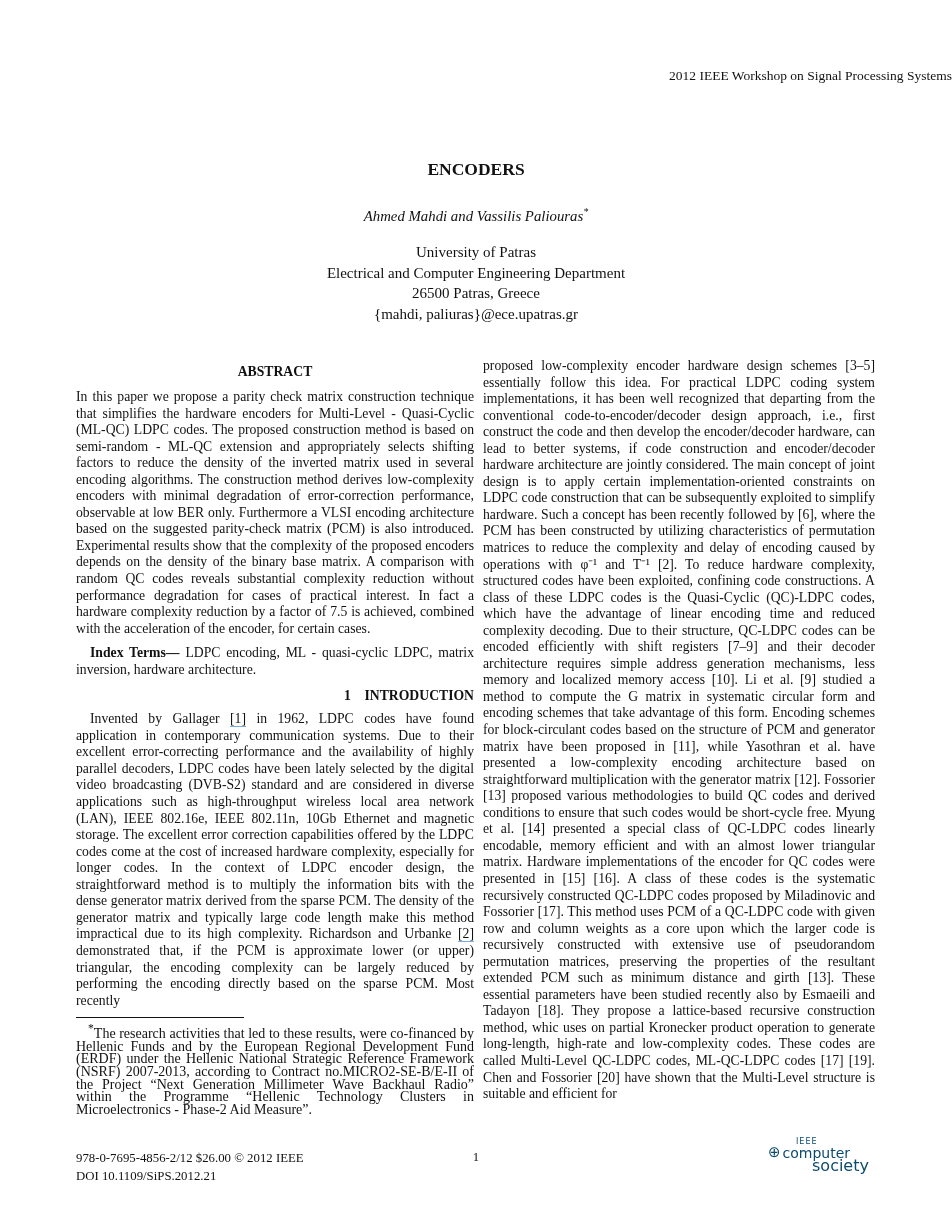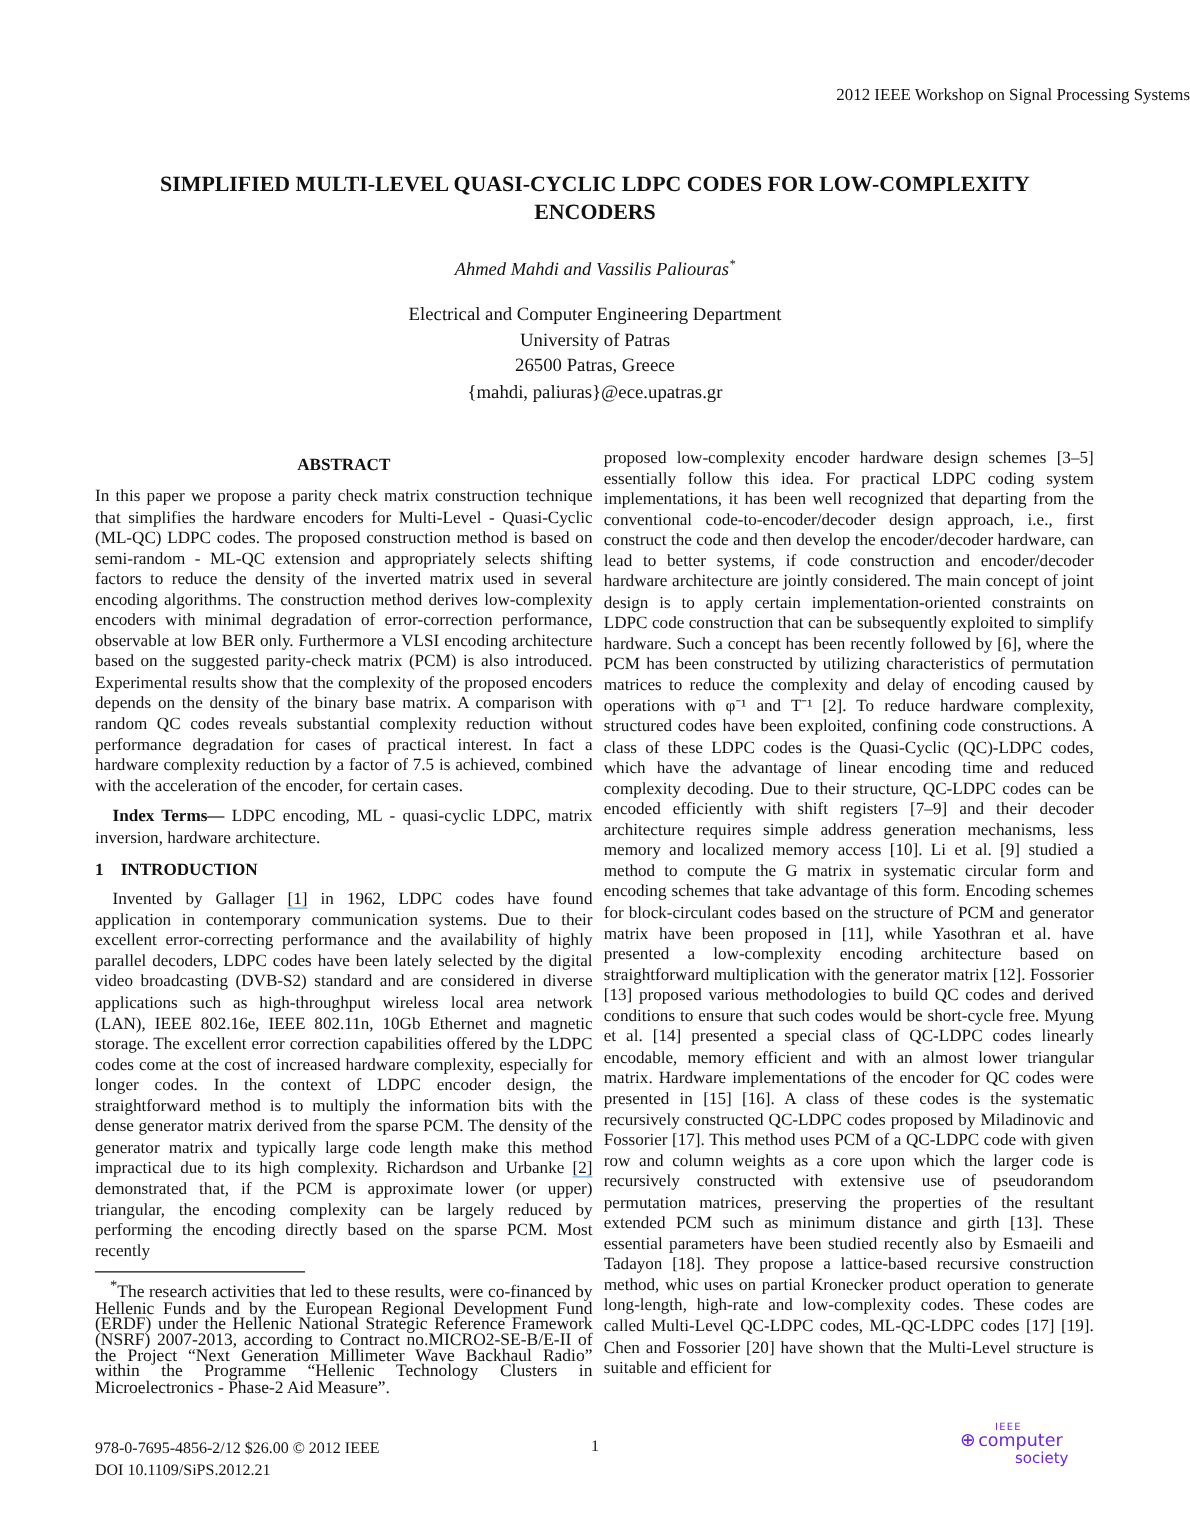--- a/index.html
+++ b/index.html
@@ -37,21 +37,21 @@
   }
   .body-text {
     font-size:13.7px; line-height:16.55px; text-align:justify;
   }
   .abstract-heading {
     text-align:center; font-weight:bold; font-size:13.7px; margin:0 0 9px 0;
   }
   .index-terms-para { margin-top:8px; text-indent:14px; }
   .index-terms-label { font-weight:bold; }
   .section-heading {
-    text-align:left; font-weight:bold; font-size:13.7px; margin:10px 0 7px 0;
+    text-align:right; font-weight:bold; font-size:13.7px; margin:10px 0 7px 0;
   }
   .intro-para { text-indent:14px; }
   .cite-link {
     border-bottom:1.6px solid #79aede;
     cursor:pointer;
   }
   .footnote-rule {
     width:168px; height:0; border-top:1.1px solid #111; margin-top:8px;
   }
   .footnote-text {
@@ -61,47 +61,47 @@
   .footer-copyright {
     position:absolute; left:76px; top:1150px;
     font-size:12.8px; line-height:17.5px;
   }
   .footer-pagenum {
     position:absolute; left:0; top:1150px; width:100%;
     text-align:center; font-size:12.8px;
   }
   .cs-logo {
     position:absolute; right:90px; top:1138px;
-    font-family:"DejaVu Sans", sans-serif; color:#6d28d9; width:110px;
+    font-family:"DejaVu Sans", sans-serif; color:#0c4a6e; width:110px;
   }
   .cs-logo-row1 { font-size:8px; letter-spacing:1px; margin-left:44px; line-height:8px; }
   .cs-logo-row2 { font-size:14px; line-height:14px; margin-left:16px; display:flex; align-items:center; }
-  .cs-logo-row3 { font-size:12px; line-height:12px; margin-left:60px; }
+  .cs-logo-row3 { font-size:16px; line-height:12px; margin-left:60px; }
   .cs-emblem {
     display:inline-block; font-size:15px; line-height:14px; margin-right:2px;
     transform:translateY(-1px);
   }
 </style>
 </head>
 <body>
 
 <div class="page">
 
   <div class="conference-header">2012 IEEE Workshop on Signal Processing Systems</div>
 
   <div class="paper-title">
-    <span>SIMPLIFIED MULTI-LEVEL QUASI-CYCLIC LDPC CODES FOR LOW-COMPLEXITY</span><br>
+    <br>
     <span>ENCODERS</span>
   </div>
 
   <div class="authors-line"><span>Ahmed Mahdi and Vassilis Paliouras</span><sup>*</sup></div>
 
   <div class="affiliation-block">
+    <div>University of Patras</div>
     <div>Electrical and Computer Engineering Department</div>
-    <div>University of Patras</div>
     <div>26500 Patras, Greece</div>
     <div>{mahdi, paliuras}@ece.upatras.gr</div>
   </div>
 
   <div class="col-left">
     <div class="abstract-heading">ABSTRACT</div>
     <div class="body-text">In this paper we propose a parity check matrix construction technique that simplifies the hardware encoders for Multi-Level - Quasi-Cyclic (ML-QC) LDPC codes. The proposed construction method is based on semi-random - ML-QC extension and appropriately selects shifting factors to reduce the density of the inverted matrix used in several encoding algorithms. The construction method derives low-complexity encoders with minimal degradation of error-correction performance, observable at low BER only. Furthermore a VLSI encoding architecture based on the suggested parity-check matrix (PCM) is also introduced. Experimental results show that the complexity of the proposed encoders depends on the density of the binary base matrix. A comparison with random QC codes reveals substantial complexity reduction without performance degradation for cases of practical interest. In fact a hardware complexity reduction by a factor of 7.5 is achieved, combined with the acceleration of the encoder, for certain cases.</div>
     <div class="body-text index-terms-para"><span class="index-terms-label">Index Terms—</span><span> LDPC encoding, ML - quasi-cyclic LDPC, matrix inversion, hardware architecture.</span></div>
 
     <div class="section-heading">1 INTRODUCTION</div>

